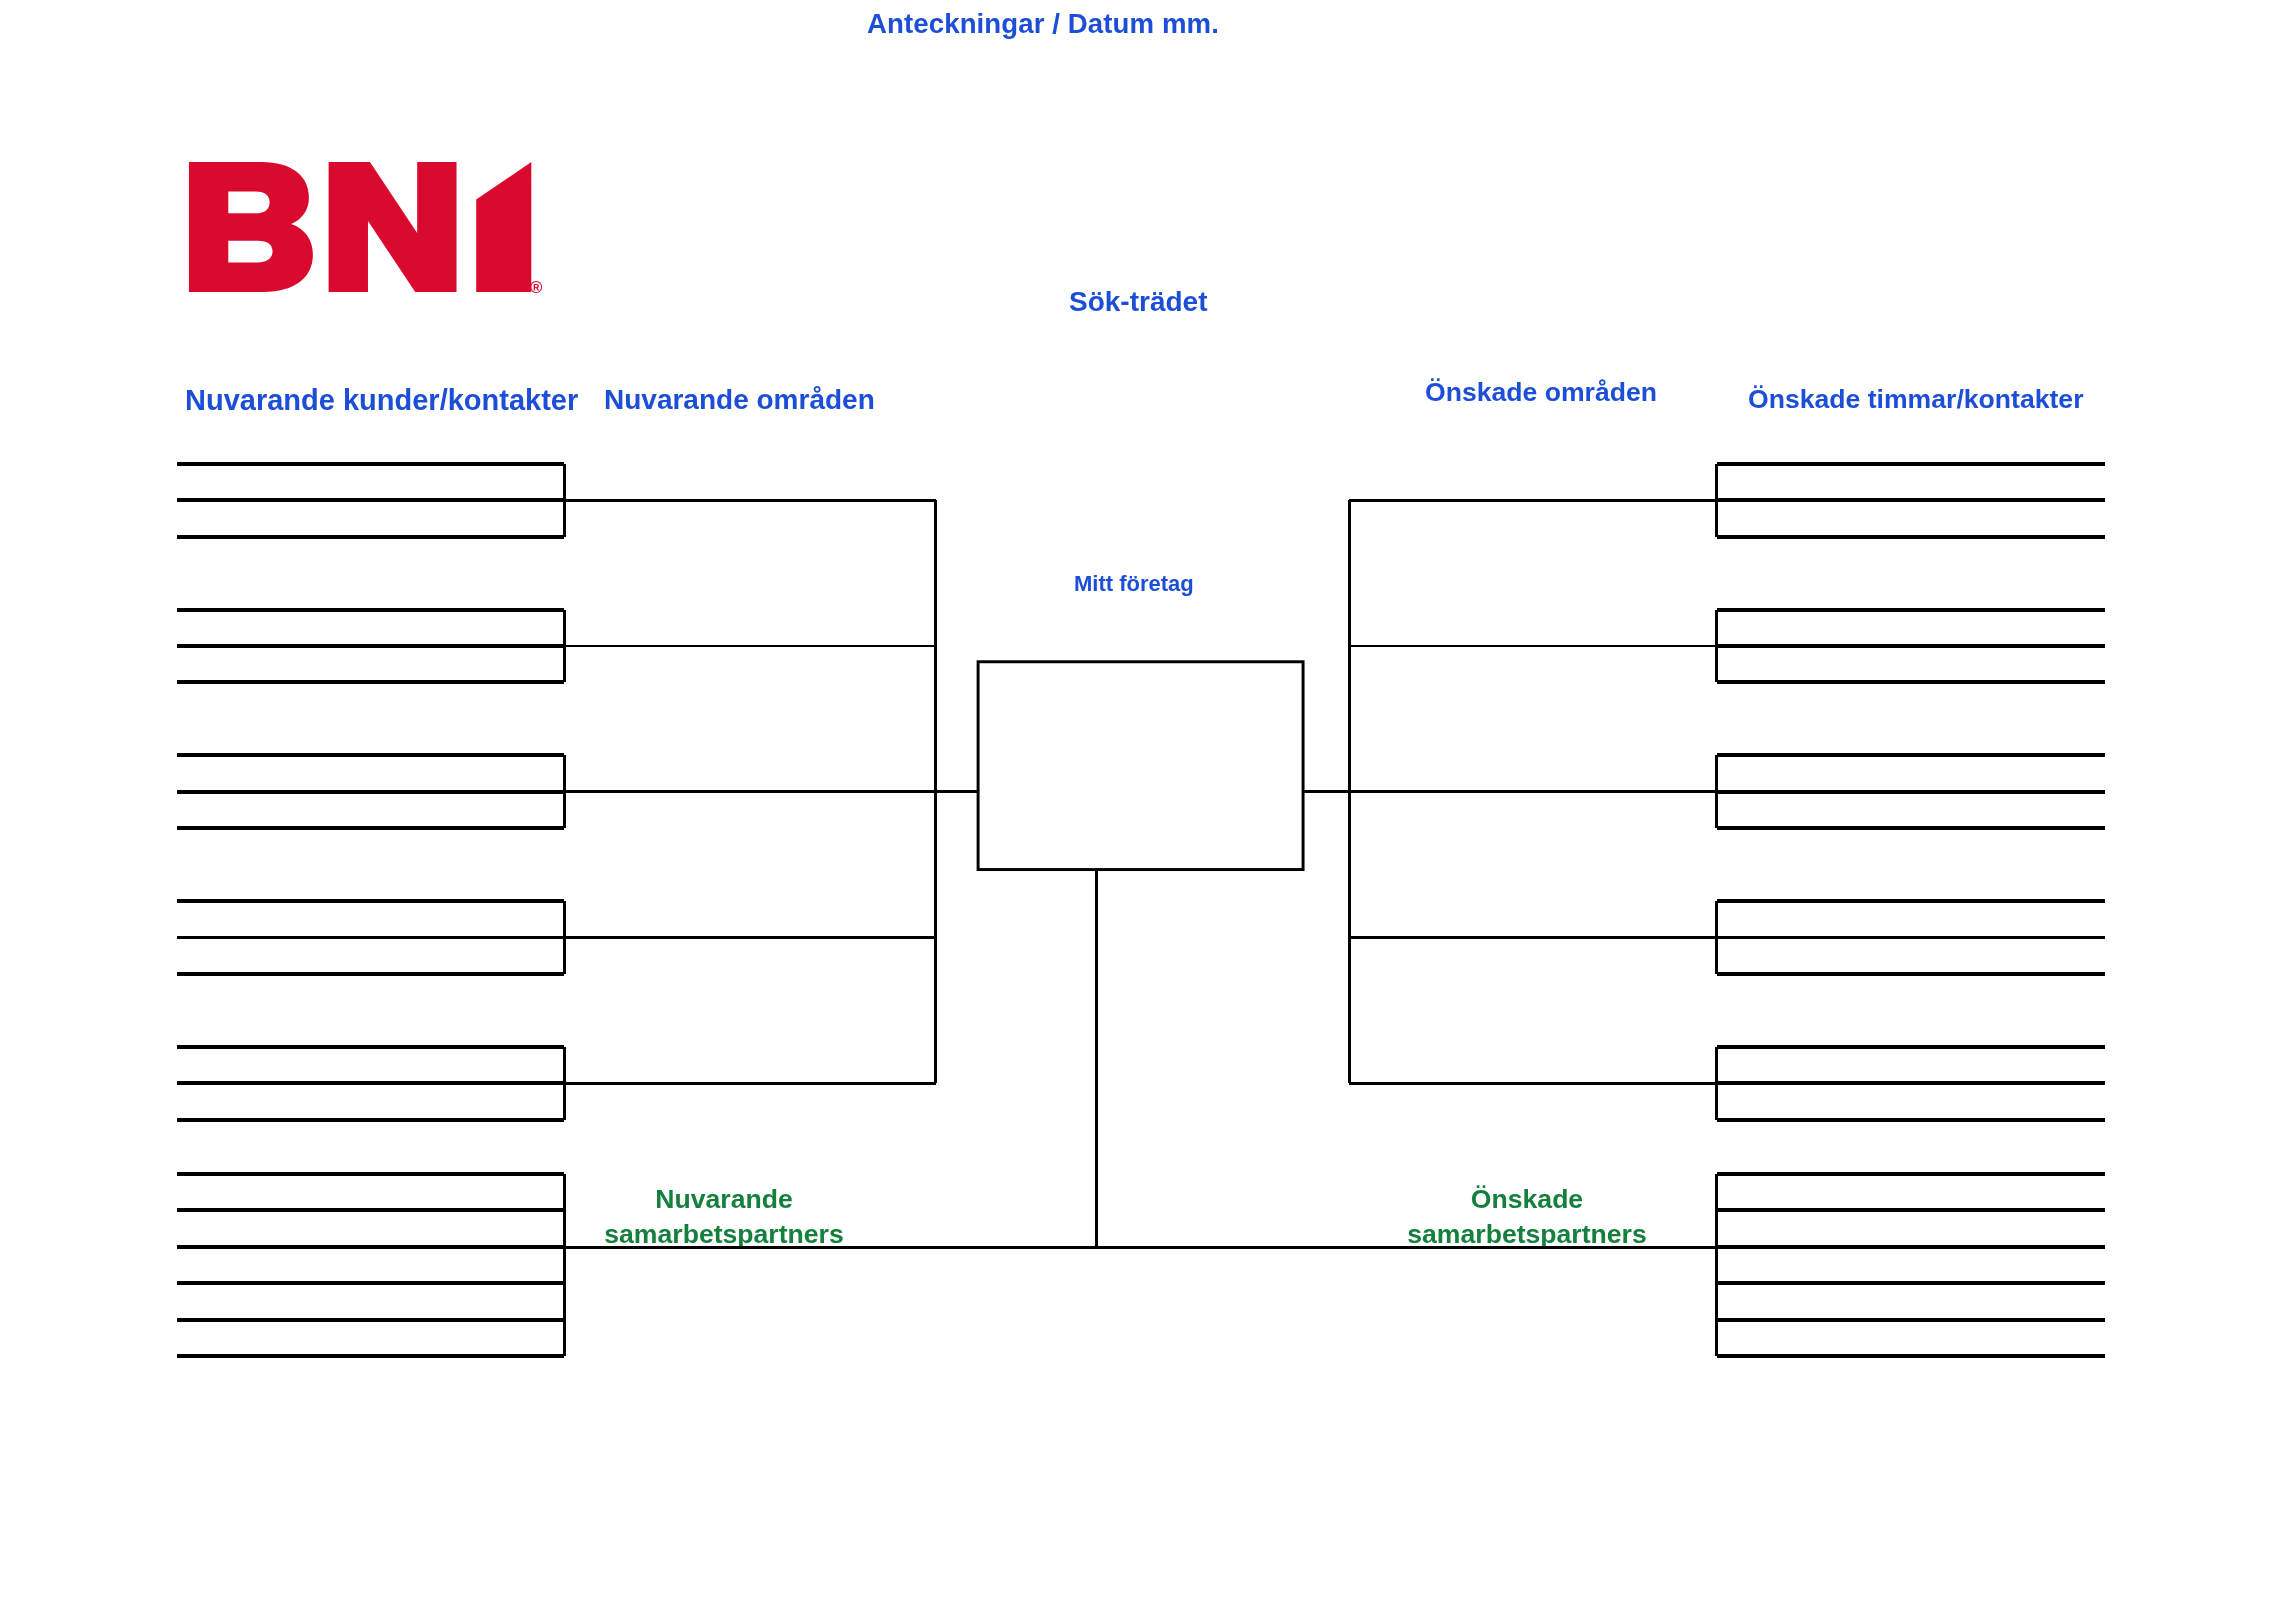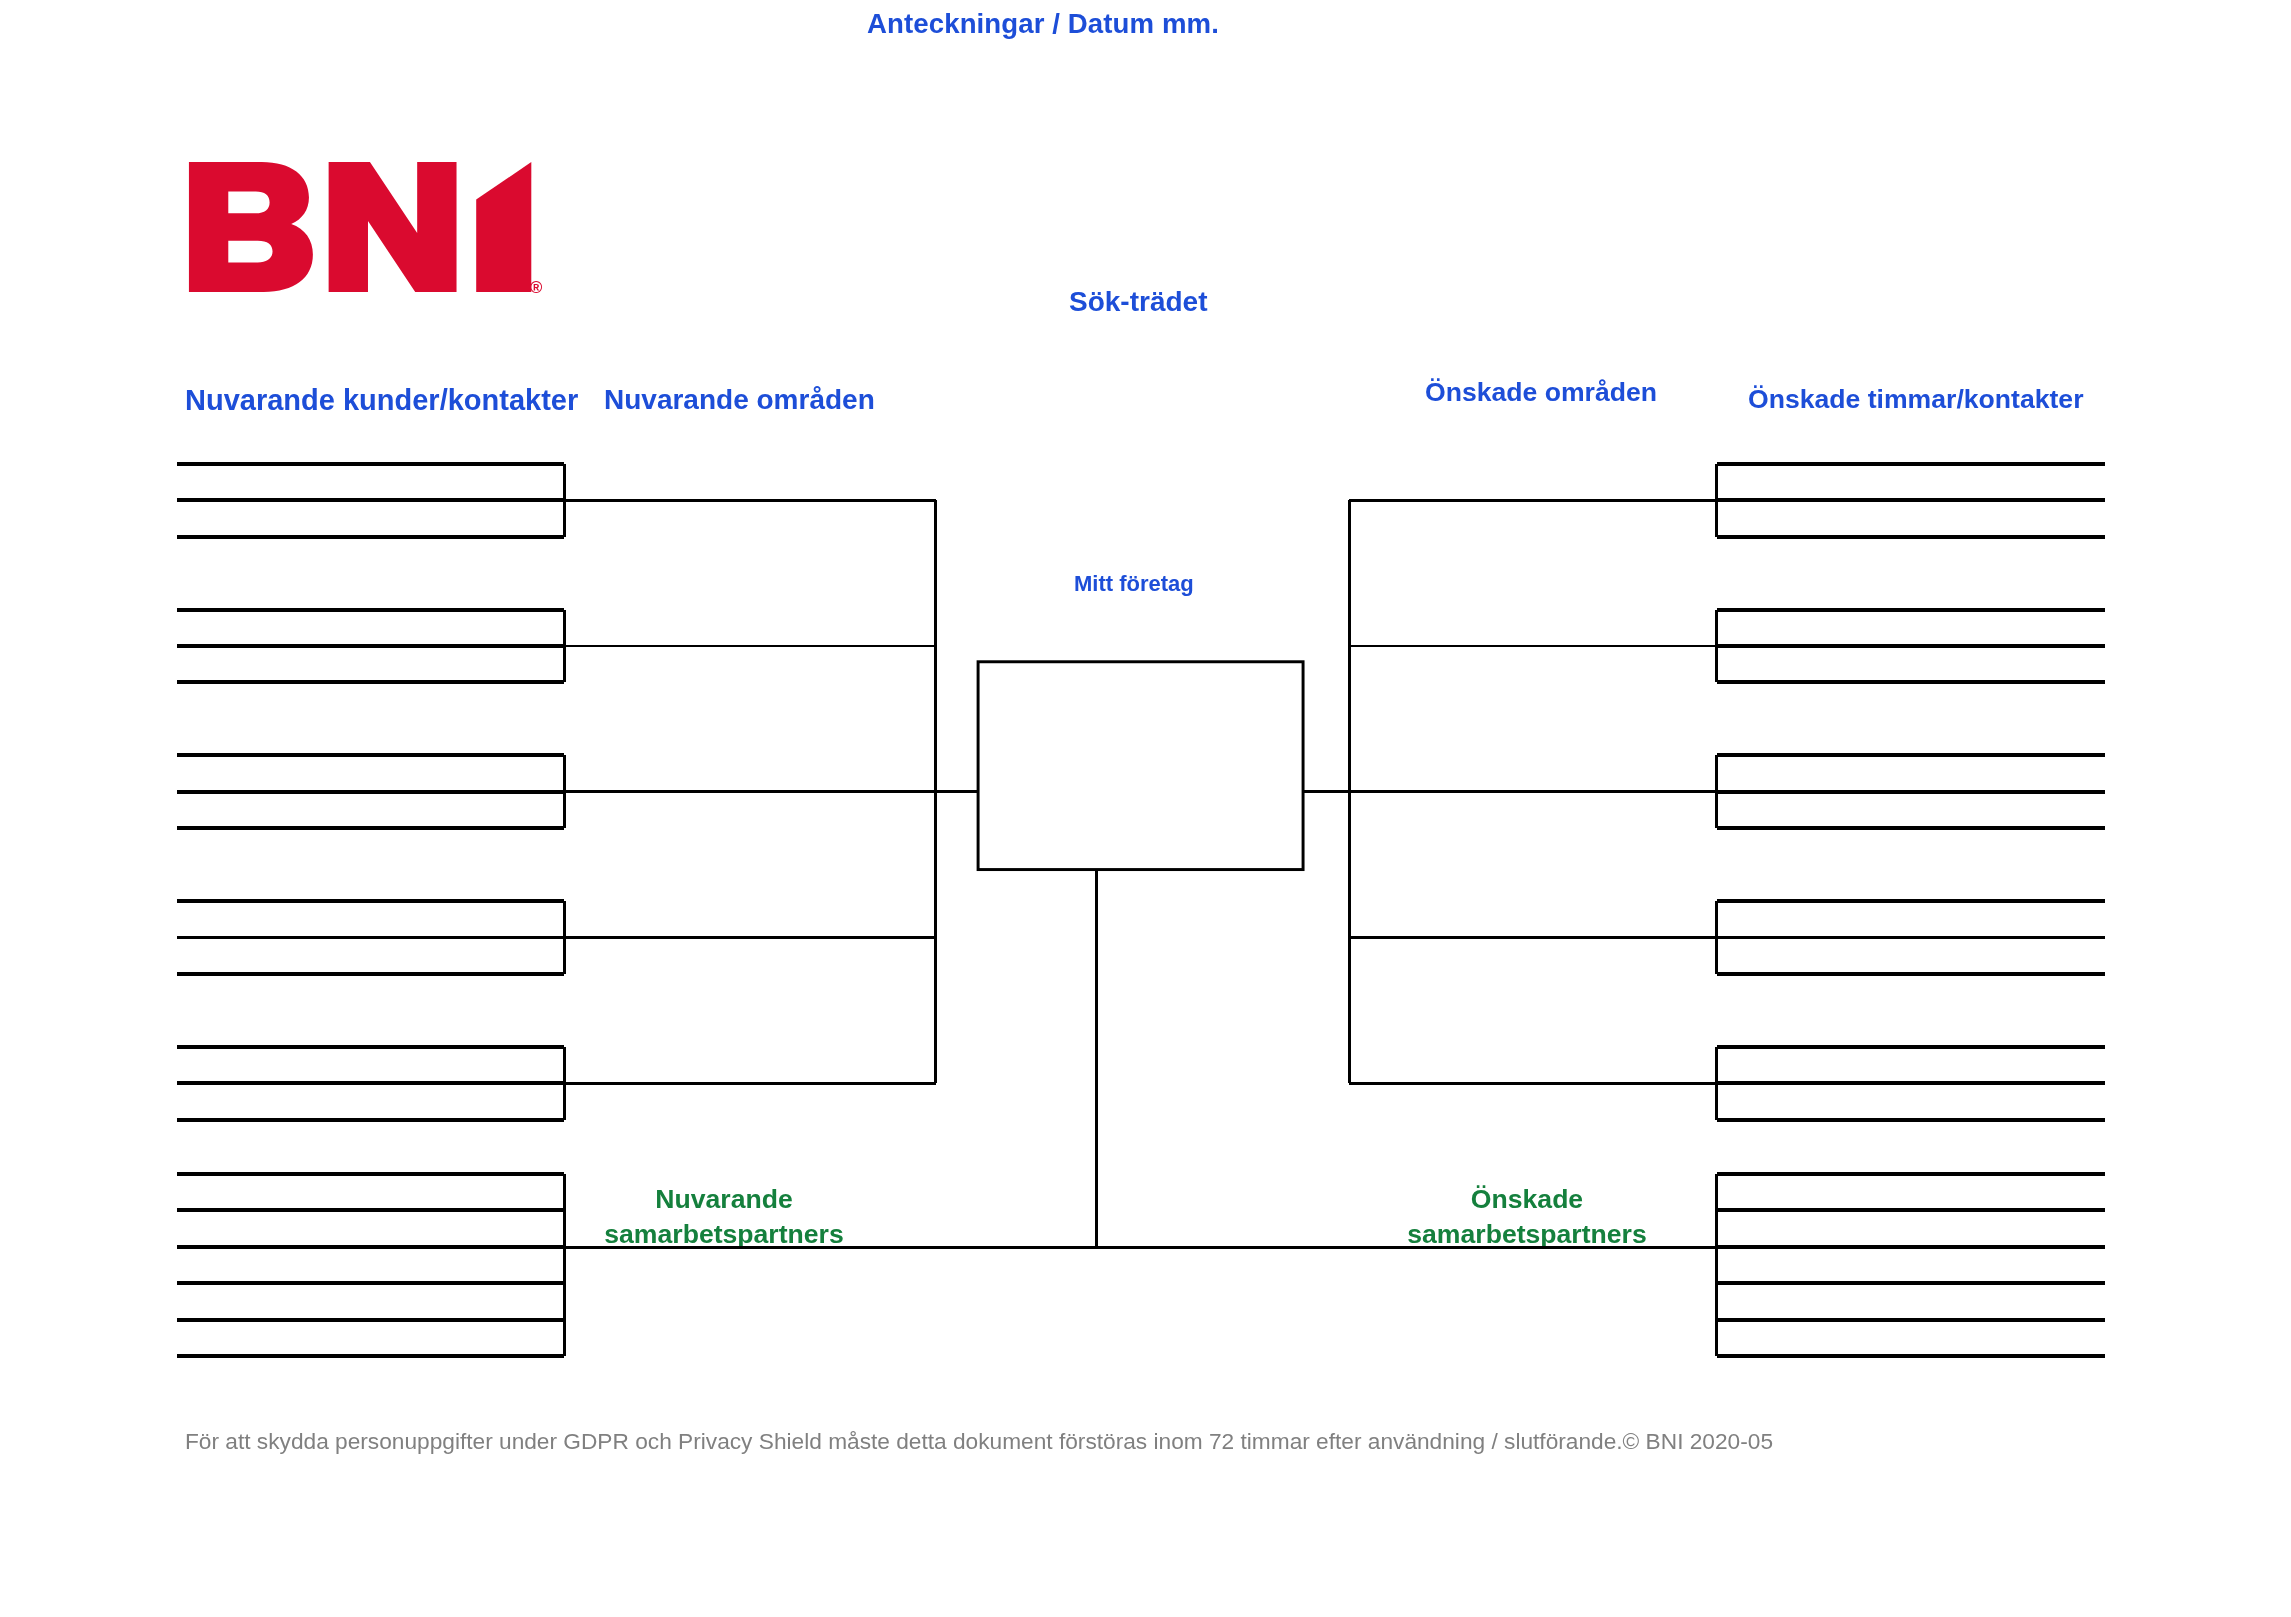--- a/index.html
+++ b/index.html
@@ -153,16 +153,15 @@
         <line x1="1743" y1="1377" x2="2137" y2="1377" stroke-width="4"></line>
         <line x1="573" y1="1192" x2="573" y2="1377"></line>
         <line x1="1743" y1="1192" x2="1743" y2="1377"></line>
         <line x1="573" y1="1267" x2="1113" y2="1267"></line>
         <line x1="1113" y1="1267" x2="1743" y2="1267"></line>
         <line x1="1113" y1="883" x2="1113" y2="1267"></line>
       </g>
     <rect id="center-box" x="993" y="672" width="330" height="211" stroke="#000" stroke-width="3" fill="none"></rect>
   </svg>
 
-  <div id="footer-note">För att skydda personuppgifter under GDPR och Privacy Shield måste detta dokument förstöras inom 72 timmar efter användning / slutförande.© BNI 2020-05</div>
 
 </div>
 
 
 </body></html>

